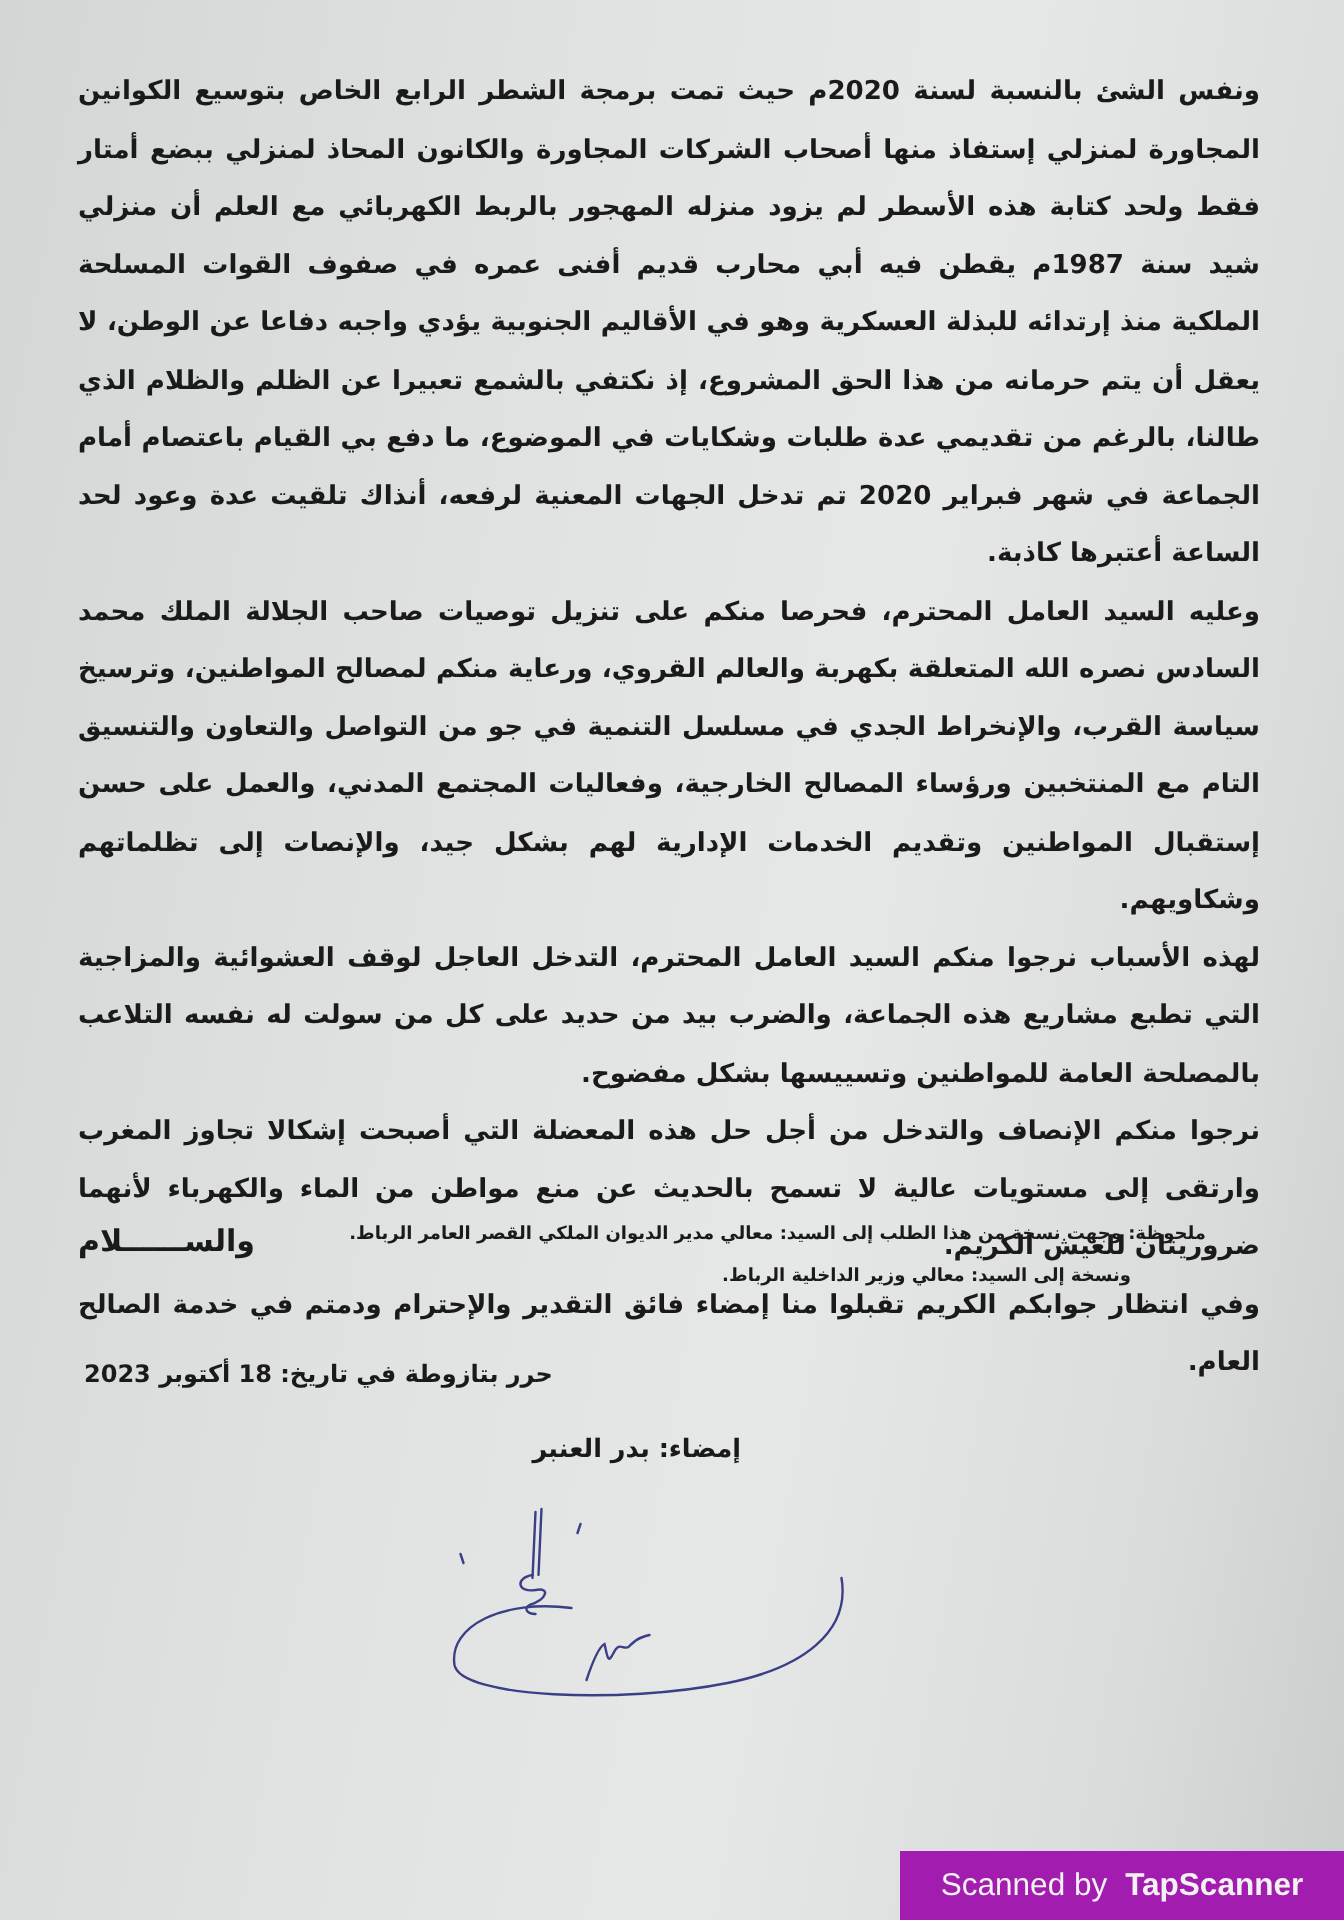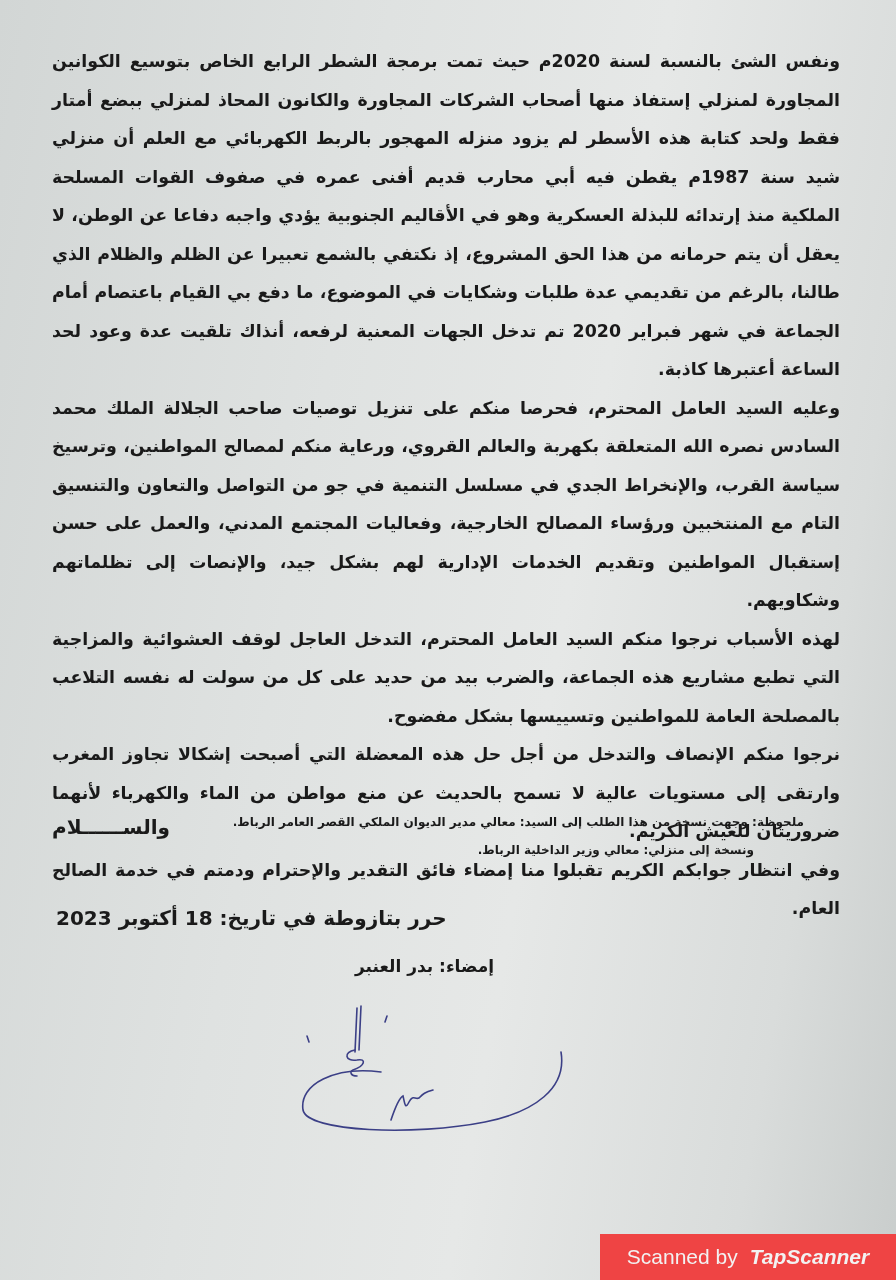--- a/index.html
+++ b/index.html
@@ -21,53 +21,53 @@
       position: absolute; left: 52px; top: 815px; direction: rtl;
       font-size: 20px; font-weight: bold; letter-spacing: 1px;
     }
     .notes {
       position: absolute; right: 92px; top: 796px; direction: rtl;
       font-size: 12px; font-weight: bold; line-height: 28px; text-align: right; margin-top: 12px;
     }
     .notes .n-indent { margin-right: 50px; }
     .date {
       position: absolute; left: 56px; top: 906px; direction: rtl;
-      font-size: 20px; font-weight: bold;
+      font-size: 16px; font-weight: bold;
     }
     .sign-label {
       position: absolute; left: 355px; top: 956px; direction: rtl;
       font-size: 17px; font-weight: bold;
     }
     .signature { position: absolute; left: 295px; top: 1000px; width: 280px; height: 140px; }
     .watermark {
       position: absolute; left: 600px; top: 1234px; width: 296px; height: 46px;
-      background: #ef4444; color: #f2f2f2;
+      background: #a21caf; color: #f2f2f2;
       font-family: "Liberation Sans", sans-serif; font-size: 21px;
       display: flex; align-items: center; justify-content: center; gap: 12px;
     }
-    .watermark b { font-weight: bold; font-style: italic; }
+    .watermark b { font-weight: bold; }
   </style>
 </head>
 <body>
 
 <div class="page">
 
   <div class="body-text">
     <p class="para">ونفس الشئ بالنسبة لسنة 2020م حيث تمت برمجة الشطر الرابع الخاص بتوسيع الكوانين المجاورة لمنزلي إستفاذ منها أصحاب الشركات المجاورة والكانون المحاذ لمنزلي ببضع أمتار فقط ولحد كتابة هذه الأسطر لم يزود منزله المهجور بالربط الكهربائي مع العلم أن منزلي شيد سنة 1987م يقطن فيه أبي محارب قديم أفنى عمره في صفوف القوات المسلحة الملكية منذ إرتدائه للبذلة العسكرية وهو في الأقاليم الجنوبية يؤدي واجبه دفاعا عن الوطن، لا يعقل أن يتم حرمانه من هذا الحق المشروع، إذ نكتفي بالشمع تعبيرا عن الظلم والظلام الذي طالنا، بالرغم من تقديمي عدة طلبات وشكايات في الموضوع، ما دفع بي القيام باعتصام أمام الجماعة في شهر فبراير 2020 تم تدخل الجهات المعنية لرفعه، أنذاك تلقيت عدة وعود لحد الساعة أعتبرها كاذبة.</p>
     <p class="para">وعليه السيد العامل المحترم، فحرصا منكم على تنزيل توصيات صاحب الجلالة الملك محمد السادس نصره الله المتعلقة بكهربة والعالم القروي، ورعاية منكم لمصالح المواطنين، وترسيخ سياسة القرب، والإنخراط الجدي في مسلسل التنمية في جو من التواصل والتعاون والتنسيق التام مع المنتخبين ورؤساء المصالح الخارجية، وفعاليات المجتمع المدني، والعمل على حسن إستقبال المواطنين وتقديم الخدمات الإدارية لهم بشكل جيد، والإنصات إلى تظلماتهم وشكاويهم.</p>
     <p class="para">لهذه الأسباب نرجوا منكم السيد العامل المحترم، التدخل العاجل لوقف العشوائية والمزاجية التي تطبع مشاريع هذه الجماعة، والضرب بيد من حديد على كل من سولت له نفسه التلاعب بالمصلحة العامة للمواطنين وتسييسها بشكل مفضوح.</p>
     <p class="para">نرجوا منكم الإنصاف والتدخل من أجل حل هذه المعضلة التي أصبحت إشكالا تجاوز المغرب وارتقى إلى مستويات عالية لا تسمح بالحديث عن منع مواطن من الماء والكهرباء لأنهما ضروريتان للعيش الكريم.</p>
     <p class="para">وفي انتظار جوابكم الكريم تقبلوا منا إمضاء فائق التقدير والإحترام ودمتم في خدمة الصالح العام.</p>
   </div>
 
   <div class="salam">والســــــلام</div>
 
   <div class="notes">
     <div>ملحوظة: وجهت نسخة من هذا الطلب إلى السيد: معالي مدير الديوان الملكي القصر العامر الرباط.</div>
-    <div class="n-indent">ونسخة إلى منزلي: معالي وزير الداخلية الرباط.</div>
+    <div class="n-indent">ونسخة إلى السيد: معالي وزير الداخلية الرباط.</div>
   </div>
 
   <div class="date">حرر بتازوطة في تاريخ: 18 أكتوبر 2023</div>
 
   <div class="sign-label">إمضاء: بدر العنبر</div>
 
   <svg class="signature" viewBox="0 0 280 140">
     <g fill="none" stroke="#3b3f86" stroke-width="1.6" stroke-linecap="round">
       <path d="M62 8 L60 52 M66 6 L64 50"></path>
       <path d="M60 50 C 48 52, 50 62, 62 60 C 72 58, 70 66, 58 70 C 54 72, 56 76, 62 76"></path>

